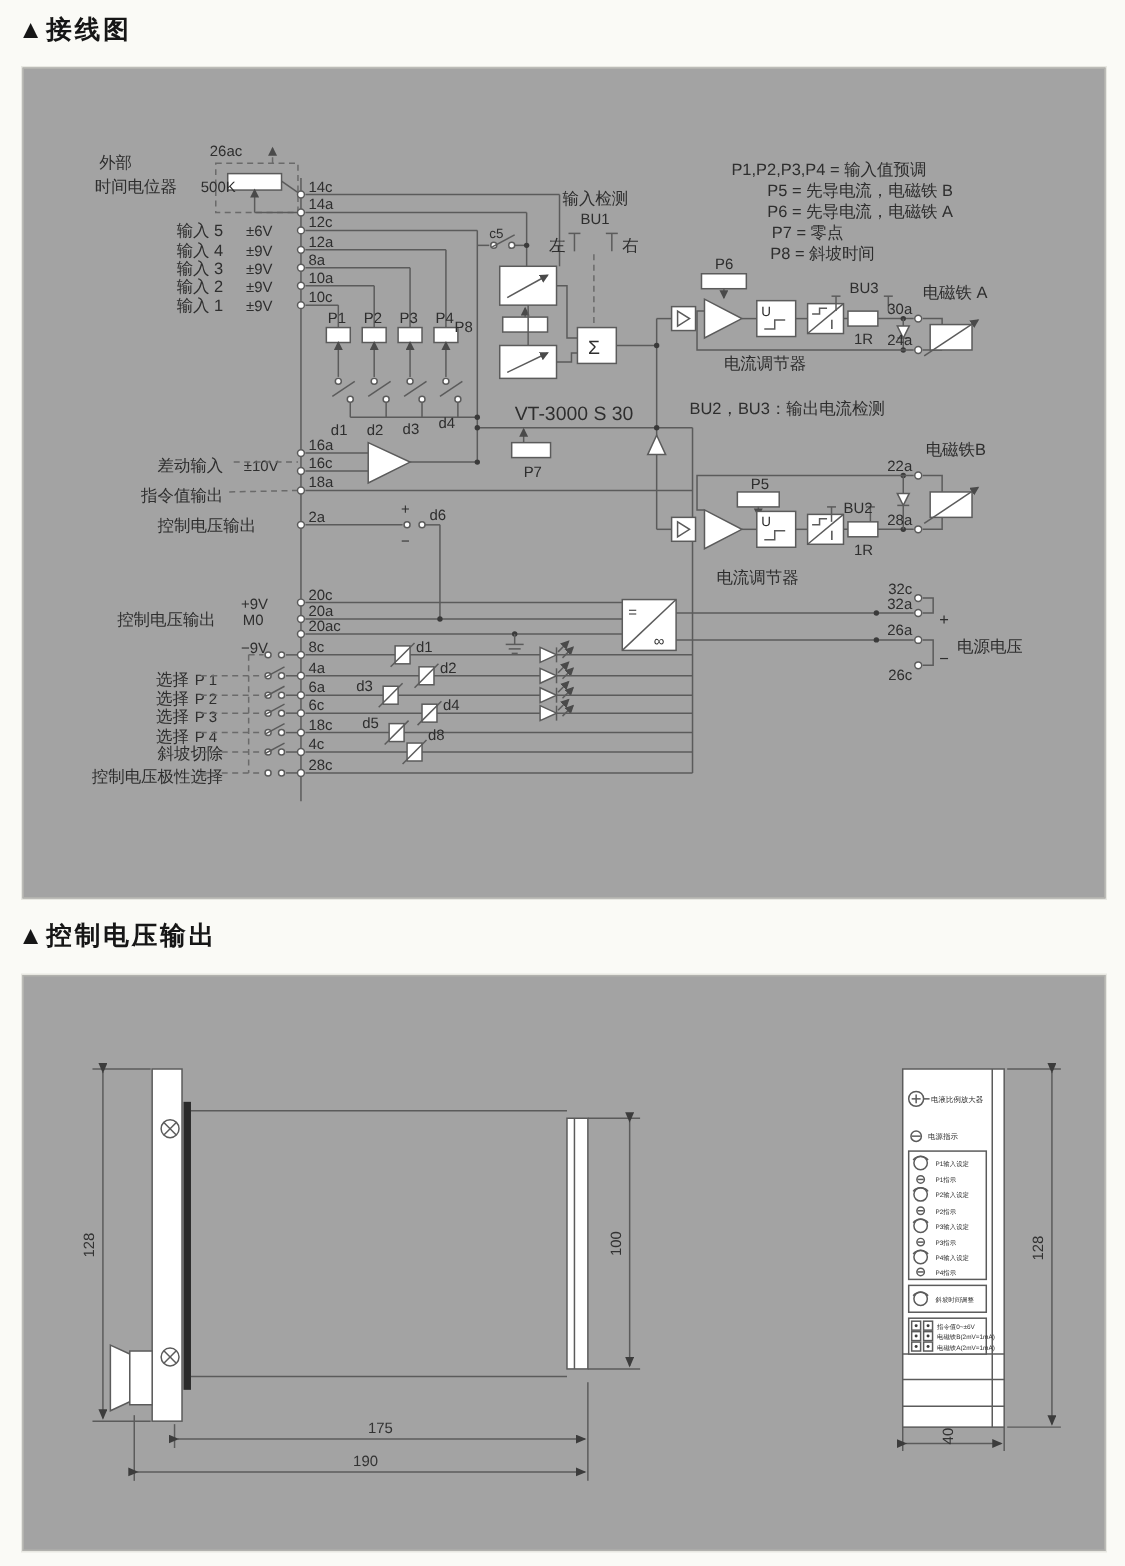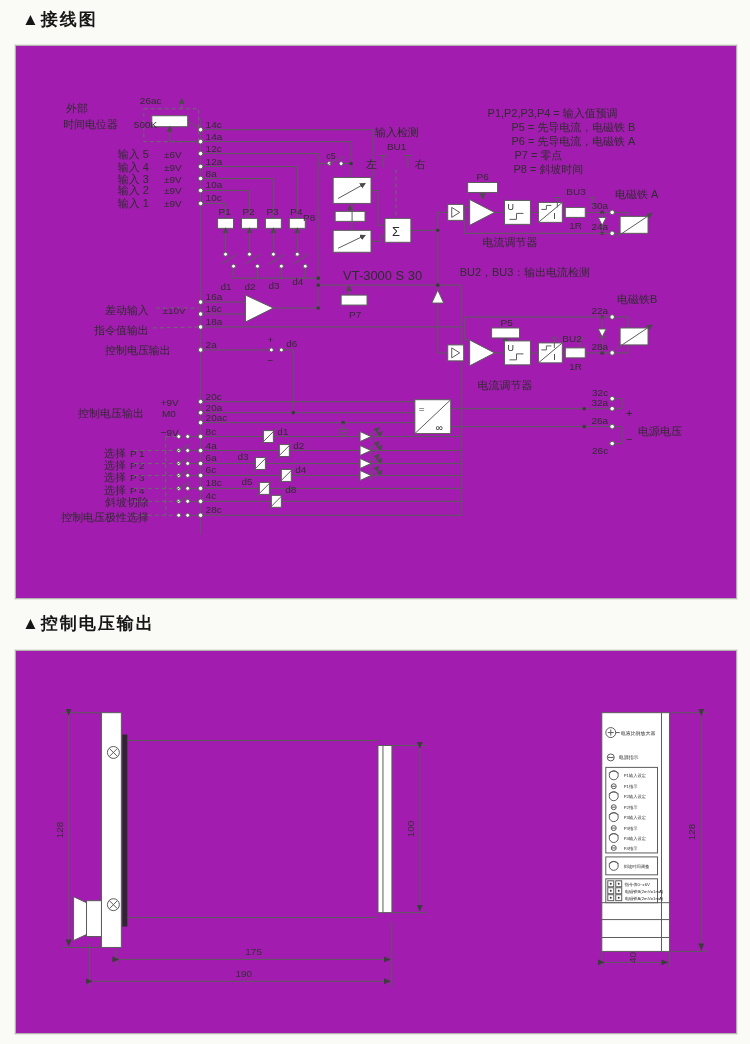--- a/index.html
+++ b/index.html
@@ -1,18 +1,18 @@
 <!DOCTYPE html>
 <html><head>
 <meta charset="utf-8">
 <style>
   html,body{margin:0;padding:0;}
   body{width:750px;height:1044px;background:#fafaf6;font-family:"Liberation Sans","DejaVu Sans",sans-serif;position:relative;}
-  .sec-title{position:absolute;left:22px;font-weight:bold;font-size:17px;color:#161616;letter-spacing:2px;}
-  .panel{position:absolute;left:15px;width:720px;background:#a21caf;border:1px solid #b2b2ae;box-shadow:0 0 0 1px #e8e8e2;}
+  .sec-title{position:absolute;left:12px;font-weight:bold;font-size:17px;color:#161616;letter-spacing:2px;}
+  .panel{position:absolute;left:15px;width:720px;background:#a3a3a3;border:1px solid #b2b2ae;box-shadow:0 0 0 1px #e8e8e2;}
   svg{display:block;}
   svg text{fill:#2e2e2e;font-family:"Liberation Sans","DejaVu Sans",sans-serif;}
   .ln{stroke:#5b5b5b;stroke-width:1;fill:none;}
   .lnd{stroke:#6a6a6a;stroke-width:1;fill:none;stroke-dasharray:4,3;}
   .blk{fill:#ffffff;stroke:#5b5b5b;stroke-width:1;}
   .trm{fill:#ffffff;stroke:#5b5b5b;stroke-width:1;}
   .dot{fill:#3a3a3a;stroke:none;}
   .t9{font-size:9px;} .t10{font-size:10px;} .t11{font-size:11px;} .t13{font-size:13px;}
   .t5{font-size:5px;} .t4{font-size:4.3px;}
   .dim{font-size:10px;fill:#333;}

